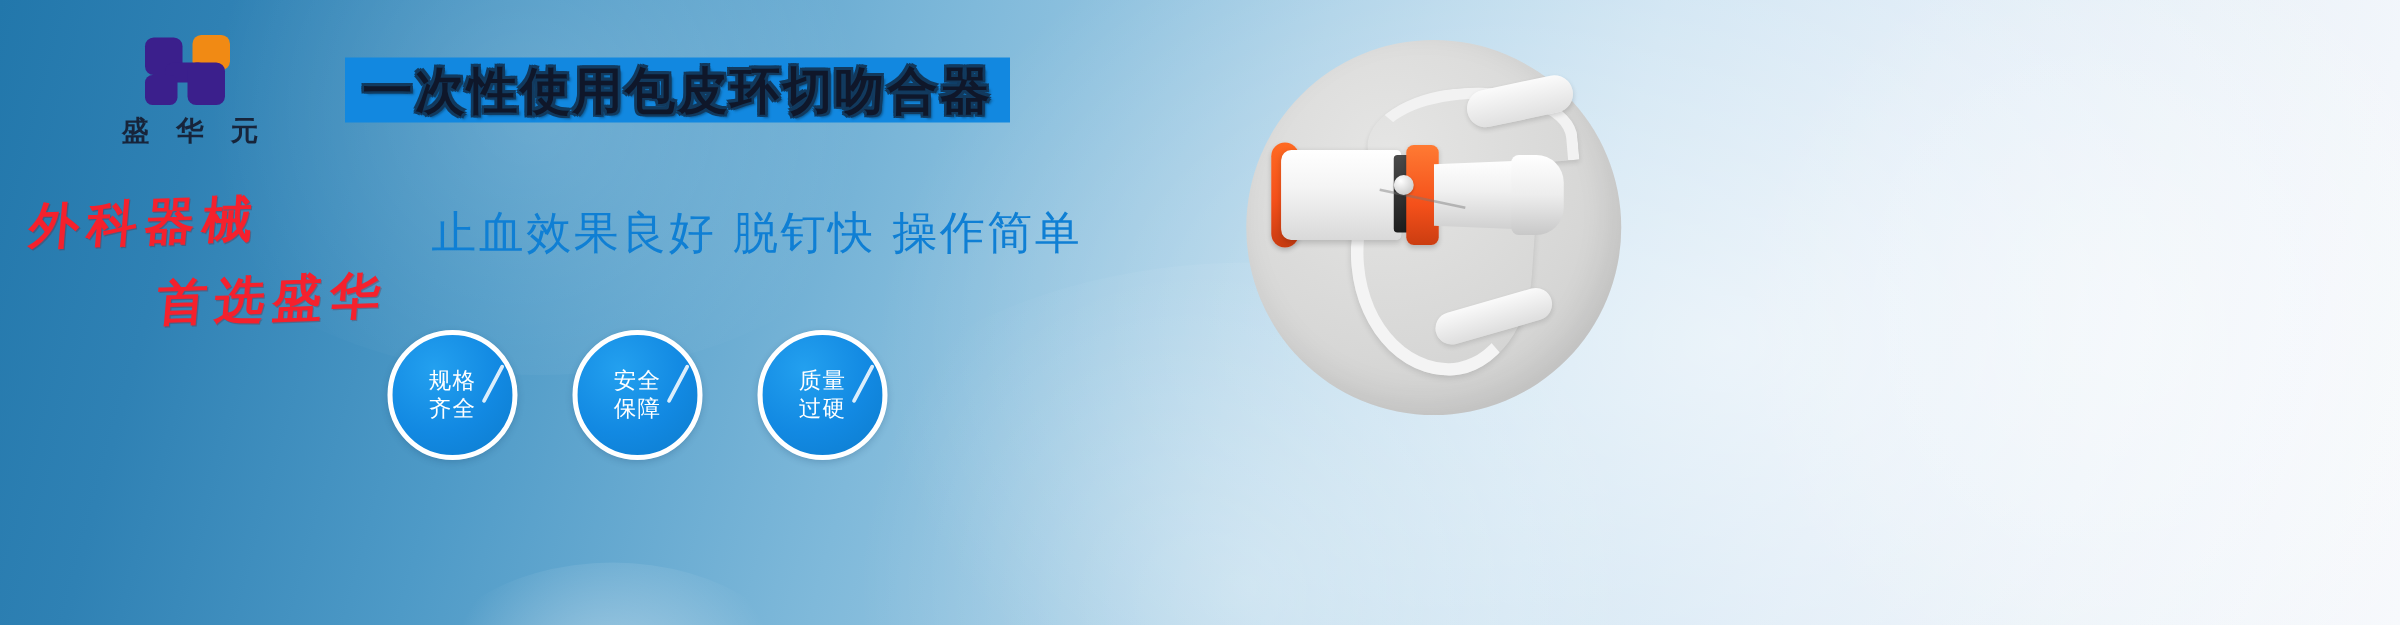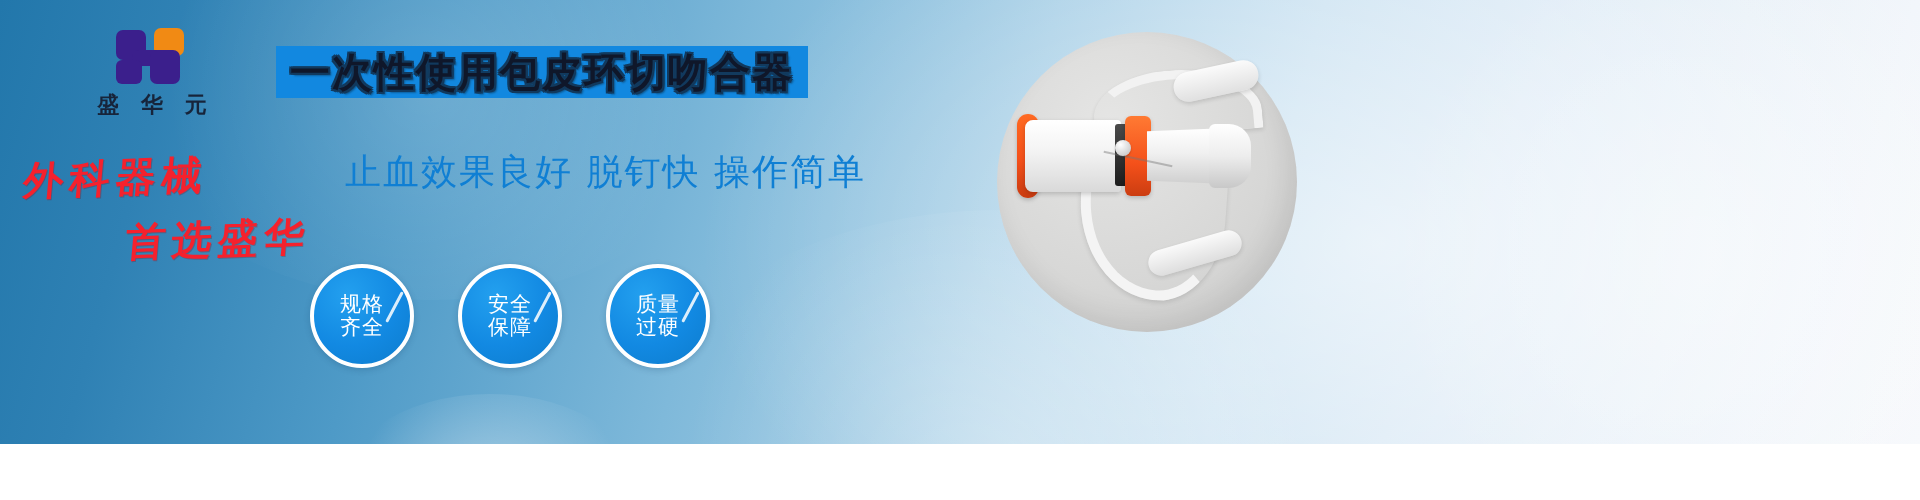--- a/index.html
+++ b/index.html
@@ -2,21 +2,21 @@
 <html><head>
 <meta charset="utf-8">
 <title>Banner</title>
 <style>
   html,body{margin:0;padding:0;}
   body{
     width:1920px;height:500px;overflow:hidden;
     font-family:"Liberation Sans","DejaVu Sans",sans-serif;
   }
   .banner{
-    position:relative;width:1920px;height:444px;overflow:hidden;
+    position:relative;width:1920px;height:500px;overflow:hidden;
     background:
       radial-gradient(ellipse 1100px 700px at 72% 55%, rgba(255,255,255,.55) 0%, rgba(255,255,255,0) 62%),
       linear-gradient(105deg,
         #2277ab 0%,
         #2f81b4 9%,
         #4e9ac7 22%,
         #7fb9da 38%,
         #a9d0e7 52%,
         #c9e1f1 65%,
         #dceaf6 76%,
@@ -66,38 +66,38 @@
     color:#0f172a;font-size:40px;font-weight:700;letter-spacing:2px;
     font-family:"DejaVu Sans",sans-serif;white-space:nowrap;
     text-shadow:
       -2px 0 0 #123a5e, 2px 0 0 #123a5e, 0 -2px 0 #123a5e, 0 2px 0 #123a5e,
       -2px -2px 0 #123a5e, 2px -2px 0 #123a5e, -2px 2px 0 #123a5e, 2px 2px 0 #123a5e,
       3px 3px 2px rgba(0,0,0,.35);
   }
 
   
   .subtitle{
-    position:absolute;left:345px;top:148px;white-space:nowrap;
+    position:absolute;left:345px;top:162px;white-space:nowrap;
     color:#0f7fd4;font-size:36px;font-weight:400;letter-spacing:2px;
     font-family:"DejaVu Sans",sans-serif;
     text-align:right;
   }
 
   
   .circles{position:absolute;left:310px;top:264px;display:flex;gap:44px;}
   .circle{
     position:relative;width:96px;height:96px;border-radius:50%;
     background:radial-gradient(circle at 35% 28%,#23a0ef 0%,#1289e2 55%,#0d7ccd 100%);
     border:4px solid #ffffff;
     box-shadow:0 2px 6px rgba(20,60,100,.22);
     display:flex;flex-direction:column;align-items:center;justify-content:center;
     overflow:hidden;
   }
   .circle-txt{
-    color:#ffffff;font-size:21px;line-height:23px;font-weight:400;
+    color:#ffffff;font-size:18px;line-height:23px;font-weight:400;
     letter-spacing:1px;text-align:center;
     font-family:"DejaVu Sans",sans-serif;
     position:relative;z-index:2;
   }
   .circle-slash{
     position:absolute;right:14px;top:22px;width:3px;height:34px;
     background:rgba(255,255,255,.85);transform:rotate(28deg);z-index:1;
     border-radius:2px;
   }
 

